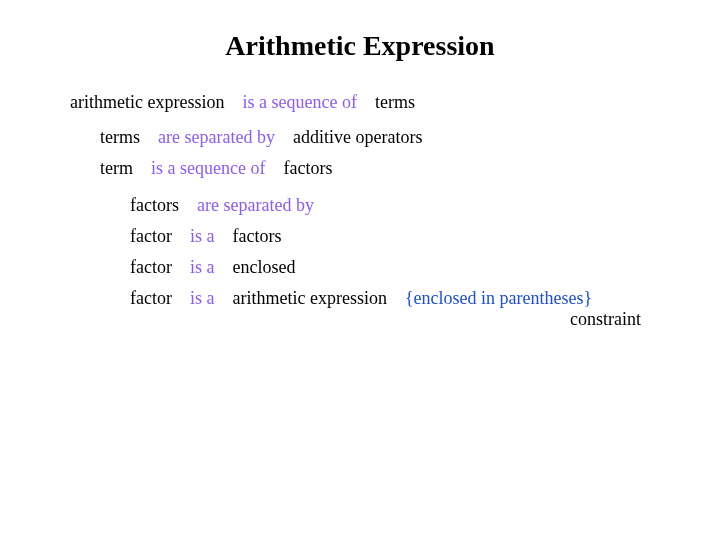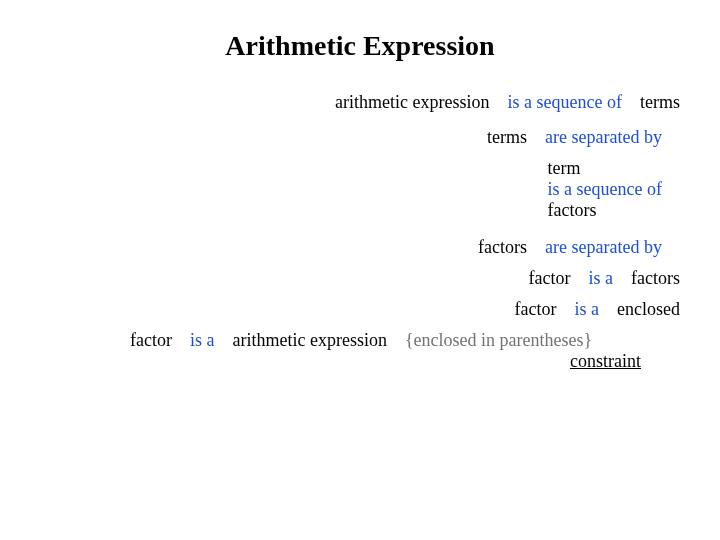--- a/index.html
+++ b/index.html
@@ -11,21 +11,21 @@
       font-size: 18px;
       color: #000000;
       overflow: hidden;
     }
     .page {
       width: 720px;
       height: 540px;
       padding: 30px 40px;
       display: flex;
       flex-direction: column;
-      align-items: flex-end;
+      align-items: flex-start;
     }
     .title {
       width: 100%;
       text-align: center;
       font-size: 28px;
       font-weight: bold;
       margin-bottom: 30px;
     }
     .row {
       display: flex;
@@ -33,41 +33,42 @@
       margin-bottom: 10px;
       flex-wrap: wrap;
     }
     .row span {
       white-space: nowrap;
     }
     .indent-0 { margin-left: 30px; }
     .indent-1 { margin-left: 60px; }
     .indent-2 { margin-left: 90px; }
     .gap { margin-right: 18px; }
-    .blue { color: #1d4ed8; }
-    .red { color: #737373; }
+    .blue { color: #8b5cf6; }
+    .red { color: #1d4ed8; }
   </style>
 </head>
 <body>
 
 <div class="page">
   <div class="title">Arithmetic Expression</div>
 
   <div class="row indent-0" style="margin-bottom:14px;">
     <span class="gap">arithmetic expression</span>
     <span class="gap blue">is a sequence of</span>
     <span>terms</span>
   </div>
 
   <div class="row indent-1" style="margin-bottom:10px;">
     <span class="gap">terms</span>
     <span class="gap blue">are separated by</span>
+    <span>additive operators</span>
   </div>
 
-  <div class="row indent-1" style="margin-bottom:16px;flex-direction:column;">
+  <div class="row indent-1" style="margin-bottom:16px;">
     <span class="gap">term</span>
     <span class="gap blue">is a sequence of</span>
     <span>factors</span>
   </div>
 
   <div class="row indent-2" style="margin-bottom:10px;">
     <span class="gap">factors</span>
     <span class="gap blue">are separated by</span>
   </div>
 
@@ -82,15 +83,15 @@
     <span class="gap blue">is a</span>
     <span>enclosed</span>
   </div>
 
   <div class="row indent-2" style="margin-bottom:10px; flex-wrap: wrap;">
     <span class="gap">factor</span>
     <span class="gap blue">is a</span>
     <span class="gap">arithmetic expression</span>
     <span class="gap red">{enclosed in parentheses}</span>
     <br style="width:100%;">
-    <span style="margin-left: 440px; text-decoration: underline;">constraint</span>
+    <span style="margin-left: 440px;">constraint</span>
   </div>
 </div>
 
 </body></html>

